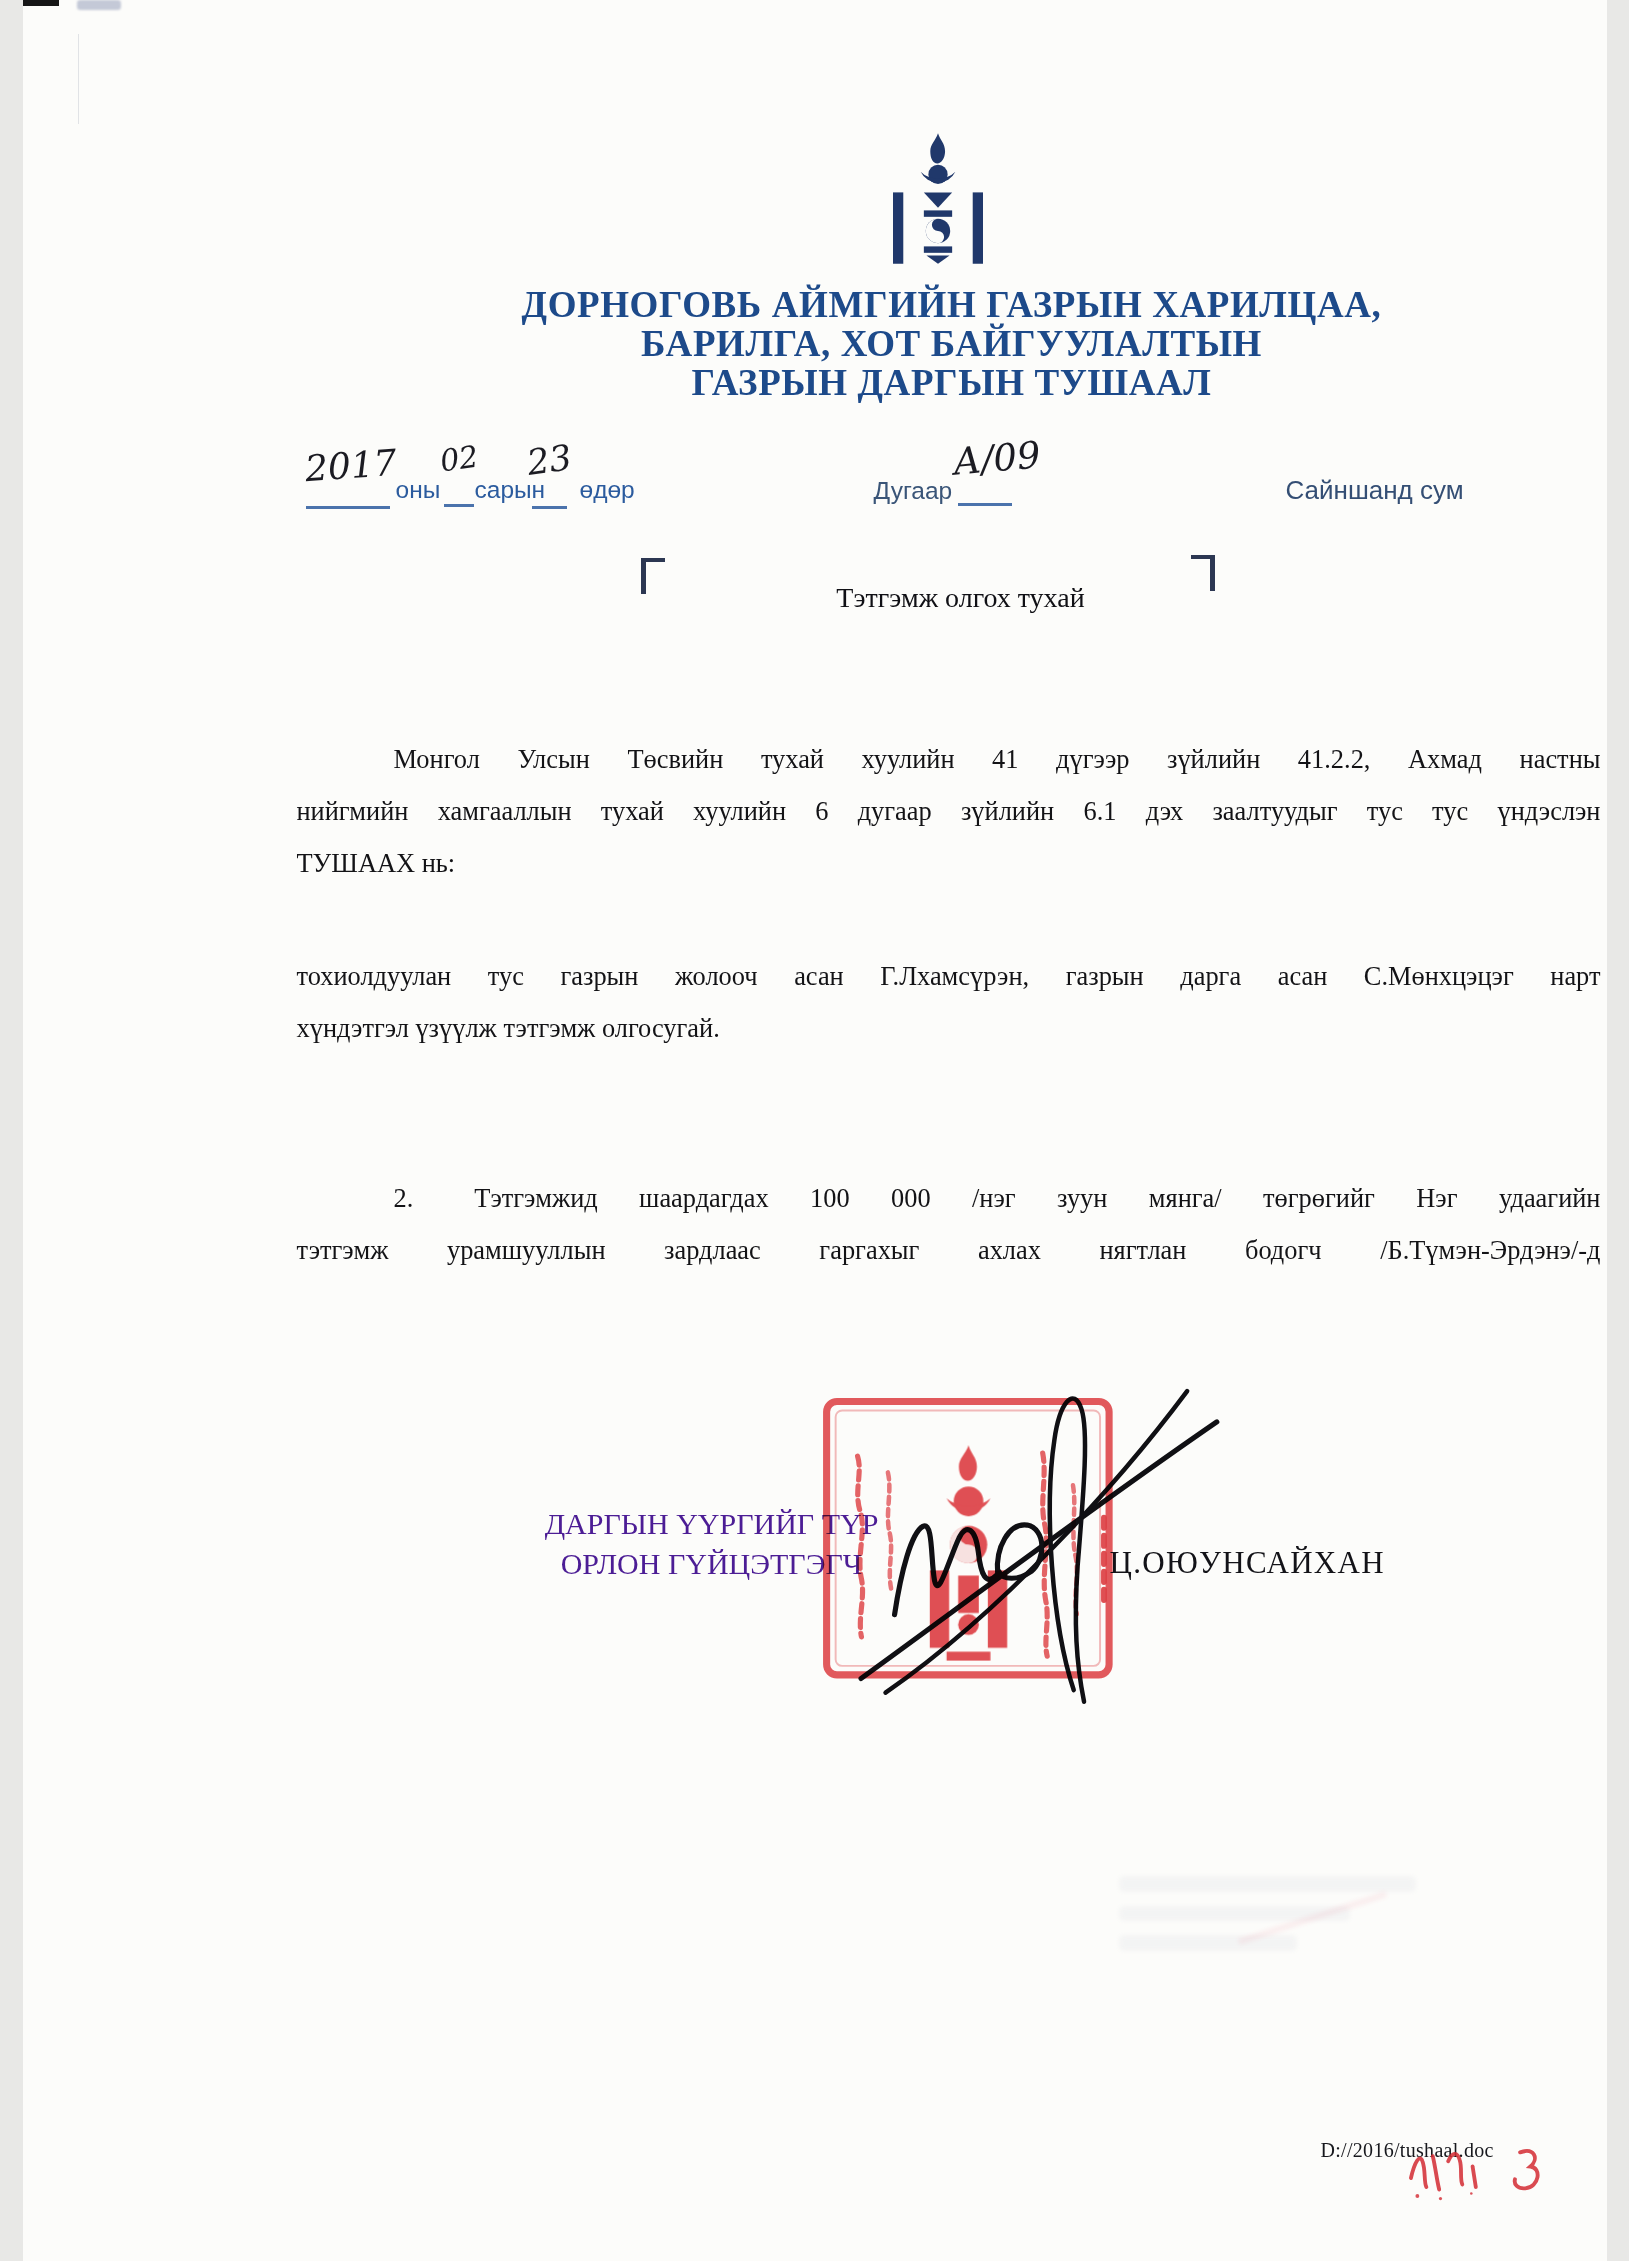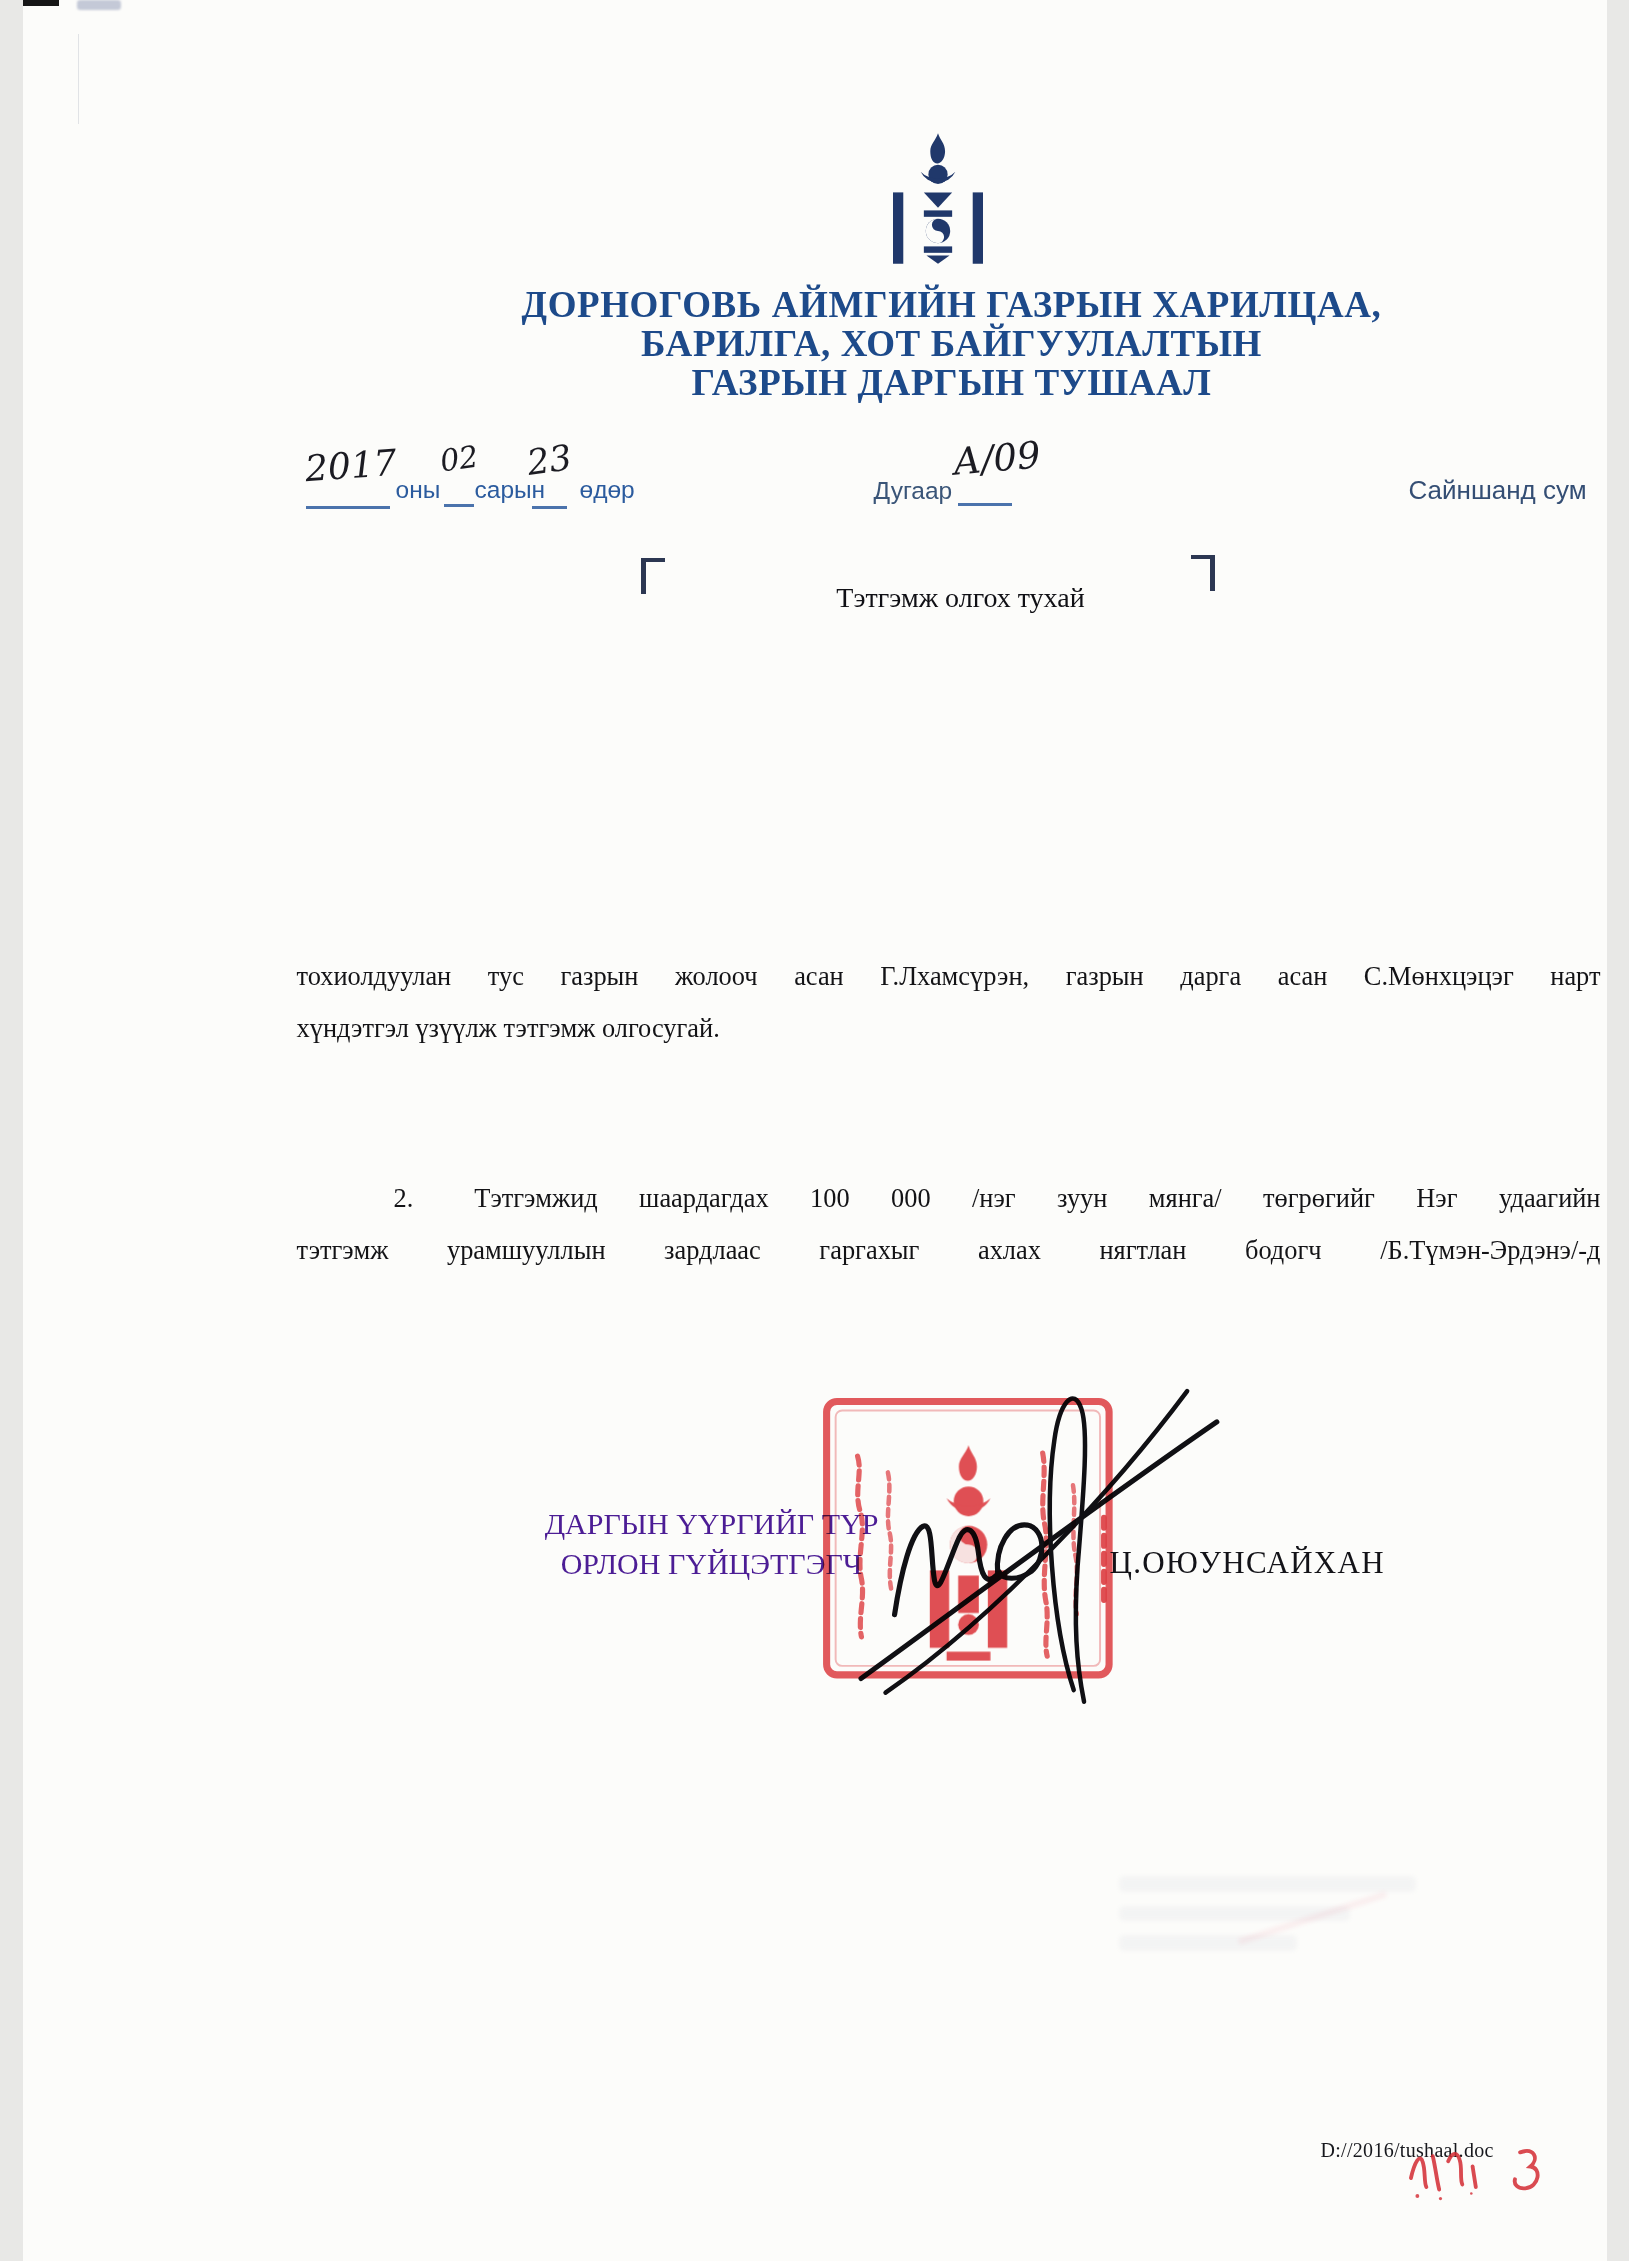--- a/index.html
+++ b/index.html
@@ -13,21 +13,21 @@
   .artifact-smudge{position:absolute;left:54px;top:0;width:44px;height:10.3px;background:#8d97b5;opacity:.5;filter:blur(1.3px);border-radius:3.2px;}
   .artifact-edge{position:absolute;left:55px;top:34px;width:1.3px;height:90px;background:#9aa2b5;opacity:.28;}
   
   .emblem{position:absolute;left:870px;top:133px;width:90px;height:131px;}
   
   .org-header{position:absolute;left:284px;top:285px;width:1290px;text-align:center;
     color:#1d4a8a;font-weight:bold;font-size:37px;line-height:39px;letter-spacing:0.6px;}
   
   .date-left{position:absolute;left:282px;top:445px;width:361px;height:71px;}
   .date-center{position:absolute;left:851px;top:445px;width:206px;height:71px;}
-  .date-loc{position:absolute;left:1386px;top:475px;font-family:"Liberation Sans",sans-serif;
+  .date-loc{position:absolute;left:1263px;top:475px;font-family:"Liberation Sans",sans-serif;
     font-size:26px;color:#344e74;}
   .dlabel{position:absolute;font-family:"Liberation Sans",sans-serif;font-size:24.5px;color:#2b5b9e;}
   .dlabel.muted{color:#3a5578;}
   .hw{position:absolute;display:inline-block;font-family:"DejaVu Serif",serif;font-style:italic;
     color:#1b1b22;white-space:nowrap;}
   .hw-year{left:0;top:6;font-size:36px;transform:rotate(-4deg);}
   .hw-month{left:135px;top:-3.9px;font-size:30px;transform:rotate(-8deg);}
   .hw-day{left:222px;top:-5.2px;font-size:35px;transform:rotate(-8deg);z-index:2;}
   .hw-number{left:79px;top:-7.7px;font-size:37px;transform:rotate(-5deg);}
   .ul{position:absolute;height:2.6px;background:#2b5b9e;opacity:.85;}
@@ -112,20 +112,25 @@
     <span class="hw hw-number">А/09</span>
     <span class="ul" style="left:84px;top:58px;width:54px;"></span>
   </div>
 
   <div class="date-loc">Сайншанд сум</div>
 
   <span class="br-l"></span>
   <span class="br-r"></span>
   <div class="doc-title">Тэтгэмж олгох тухай</div>
 
+  <div class="para p-preamble">
+    <div class="line first just">Монгол Улсын Төсвийн тухай хуулийн 41 дүгээр зүйлийн 41.2.2, Ахмад настны</div>
+    <div class="line just">нийгмийн хамгааллын тухай хуулийн 6 дугаар зүйлийн 6.1 дэх заалтуудыг тус тус үндэслэн</div>
+    <div class="line">ТУШААХ нь:</div>
+  </div>
 
   <div class="para p-item1">
     <div class="line just">тохиолдуулан тус газрын жолооч асан Г.Лхамсүрэн, газрын дарга асан С.Мөнхцэцэг нарт</div>
     <div class="line">хүндэтгэл үзүүлж тэтгэмж олгосугай.</div>
   </div>
 
   <div class="para p-item2">
     <div class="line first just"><span>2.</span><span class="tab"></span><span>Тэтгэмжид шаардагдах 100 000 /нэг зуун мянга/ төгрөгийг Нэг удаагийн</span></div>
     <div class="line just">тэтгэмж урамшууллын зардлаас гаргахыг ахлах нягтлан бодогч /Б.Түмэн-Эрдэнэ/-д</div>
   </div>

